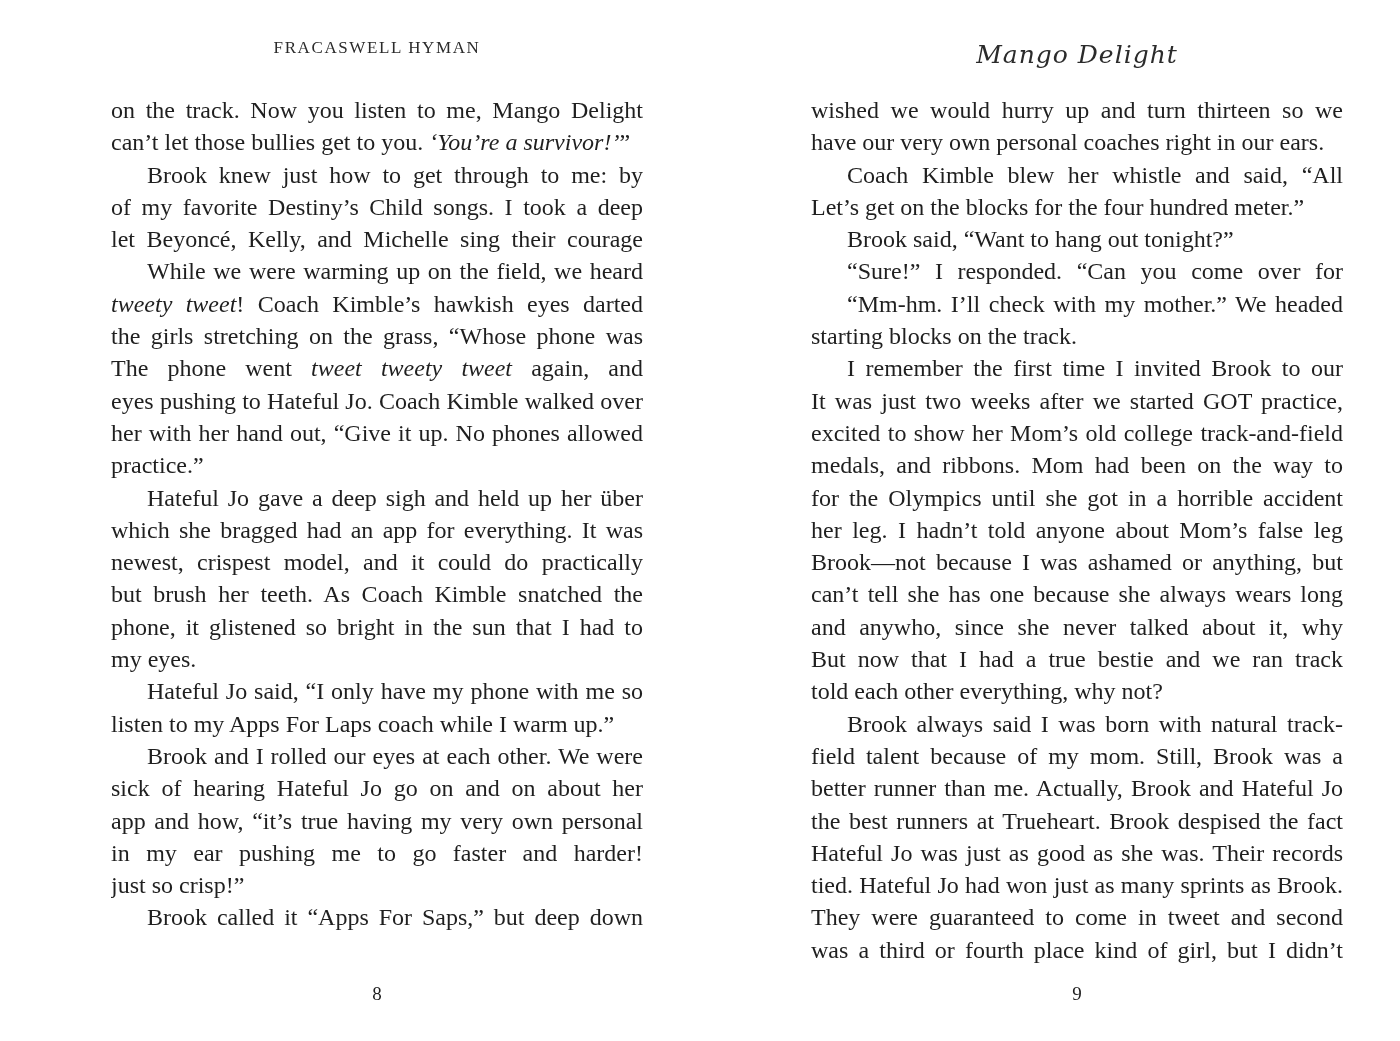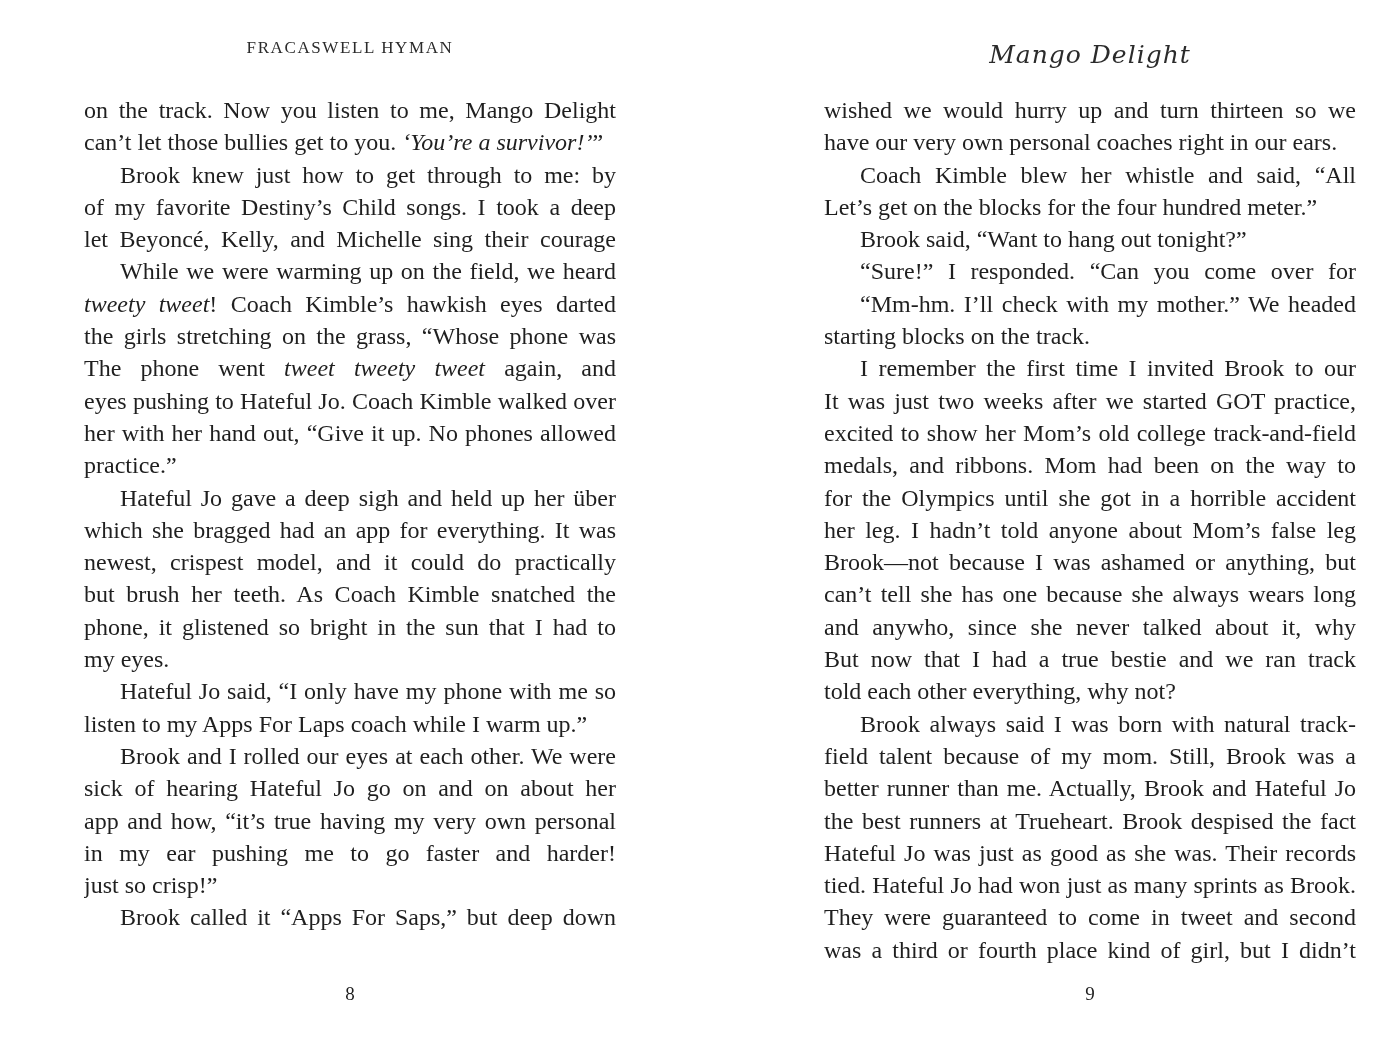--- a/index.html
+++ b/index.html
@@ -11,23 +11,24 @@
   body {
     position: relative;
     font-family: "Liberation Serif", "DejaVu Serif", serif;
     color: #1f1f1f;
   }
   .page {
     position: absolute;
     top: 0;
     width: 532px;
     height: 1041px;
+    margin-left: 27px;
   }
   .page-left  { left: 84px; }
-  .page-right { left: 824px; }
+  .page-right { left: 784px; }
 
   .running-head {
     position: absolute;
     left: 0; right: 0;
     text-align: center;
     white-space: nowrap;
   }
   .head-author {
     top: 38px;
     font-size: 17px;

